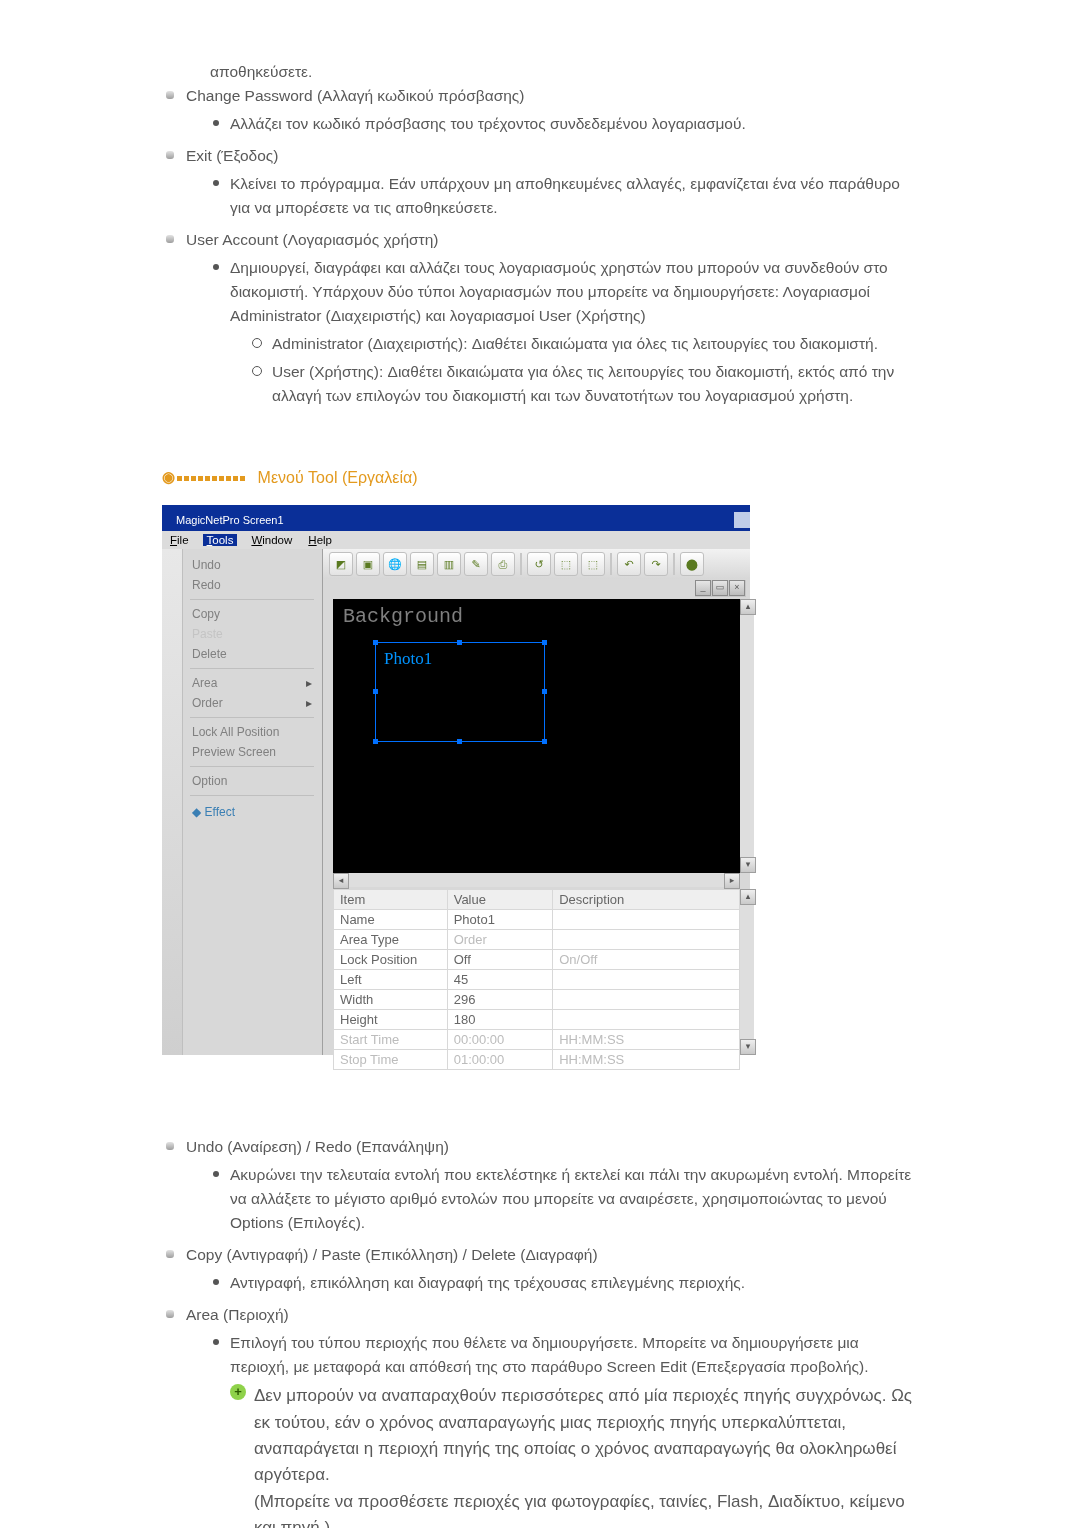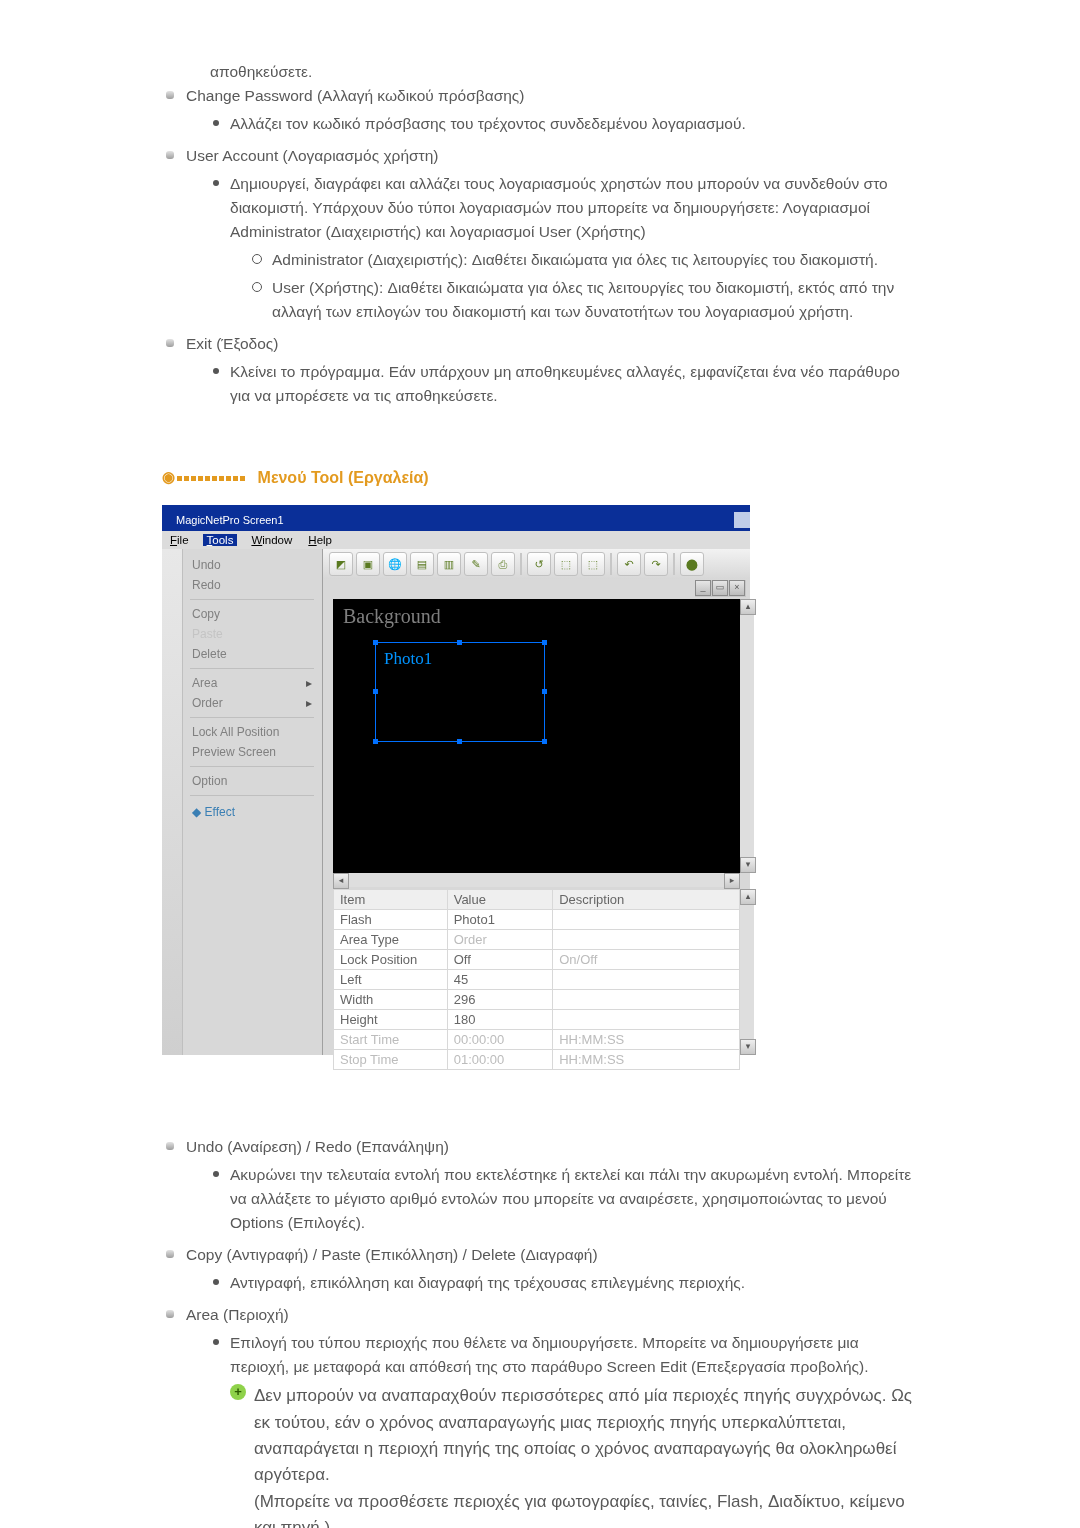--- a/index.html
+++ b/index.html
@@ -14,21 +14,21 @@
   .circles{list-style:none;padding:0;margin:4px 0 4px 20px}
   .circles>li{position:relative;padding-left:22px;font-size:15.5px;line-height:1.55;margin:0 0 4px 0}
   .circles>li:before{content:"";position:absolute;left:2px;top:6px;width:8px;height:8px;border-radius:50%;border:1.3px solid #555}
   .plus{list-style:none;padding:0;margin:4px 0 4px 0}
   .plus>li{position:relative;padding-left:24px;font-size:17px;line-height:1.55;margin:0 0 10px 0}
   .plus>li:before{content:"+";position:absolute;left:0;top:1px;width:16px;height:16px;border-radius:50%;background:#8fd24a;font-weight:bold;color:#2b5c00;font-size:13px;text-align:center;line-height:16px}
   .section-head{margin:60px 0 18px 0;font-size:16px}
   .section-head .marks{display:inline-block;margin-right:8px}
   .section-head .marks .o{color:#e39a1f;font-weight:bold;font-size:15px;vertical-align:1px}
   .section-head .marks .sq{display:inline-block;width:5px;height:5px;background:#e39a1f;margin-left:2px;vertical-align:2px}
-  .section-head .title{color:#e39a1f;font-weight:bold}
+  .section-head .title{color:#e39a1f;font-weight:normal}
   .shot{margin:10px 0 80px 0;width:588px;border-top:8px solid #0a2f98;position:relative}
   .titlebar{background:linear-gradient(#0a2f98,#0a2f98);height:18px;position:relative;color:#fff;font-size:11px}
   .titlebar .caption{position:absolute;left:14px;top:1px}
   .titlebar .xbox{position:absolute;right:0;top:-1px;width:16px;height:16px;background:#bfcde9}
   .menubar{background:#dcdcdc;height:18px;font-size:11.5px;color:#000;padding-left:6px;display:flex;gap:12px;align-items:center}
   .menubar .m{padding:0 2px}
   .menubar .m u{text-decoration:underline}
   .appbody{display:flex;height:506px}
   .sidecol{width:160px;background:#d8d8d8;border-right:1px solid #a0a0a0}
   .sidecol .strip{width:20px;background:linear-gradient(#e8e8e8,#cfcfcf);height:100%;float:left;border-right:1px solid #bfbfbf}
@@ -38,21 +38,21 @@
   .sidemenu .arrow{float:right;color:#555}
   .sidemenu .eff{color:#3a7fb4;padding:3px 10px;margin-top:6px}
   .mainarea{flex:1;background:#d8d8d8;position:relative}
   .toolbar{height:30px;background:linear-gradient(#f2f2f2,#d7d7d7);display:flex;gap:3px;align-items:center;padding:0 6px}
   .toolbar .tb{width:22px;height:22px;border:1px solid #c0c0c0;border-radius:3px;background:linear-gradient(#fff,#e3e3e3);display:flex;align-items:center;justify-content:center;font-size:11px;color:#5a7a20}
   .toolbar .tdiv{width:2px;height:22px;background:#c7c7c7;margin:0 2px}
   .toolbar .pad{flex:1}
   .doc-title{position:absolute;right:4px;top:31px;height:17px;width:50px;background:#c7c7c7;display:flex;gap:1px;justify-content:flex-end;padding-right:1px}
   .doc-title span{width:15px;height:14px;background:linear-gradient(#e6e6e6,#bcbcbc);border:1px solid #8a8a8a;font-size:9px;text-align:center;line-height:13px}
   .canvas{position:absolute;left:10px;top:50px;right:10px;height:274px;background:#000}
-  .bg-title{font-family:Liberation Serif, serif;font-size:20px;color:#7f7f7f;padding:6px 12px 0 10px}
+  .bg-title{font-family:Liberation Mono, monospace;font-size:20px;color:#7f7f7f;padding:6px 12px 0 10px}
   .photo-box{border:1px solid #0070ff;width:168px;height:98px;margin:14px 0 0 42px;position:relative}
   .photo-box .lab{font-family:Tahoma;font-size:17px;color:#0093ff;padding:6px 0 0 8px}
   .photo-box .h{position:absolute;width:5px;height:5px;background:#0070ff}
   .h.tl{left:-3px;top:-3px}.h.tr{right:-3px;top:-3px}.h.bl{left:-3px;bottom:-3px}.h.br{right:-3px;bottom:-3px}
   .h.tm{left:50%;margin-left:-3px;top:-3px}.h.bm{left:50%;margin-left:-3px;bottom:-3px}
   .h.ml{left:-3px;top:50%;margin-top:-3px}.h.mr{right:-3px;top:50%;margin-top:-3px}
   .hscroll{position:absolute;left:10px;right:10px;top:324px;height:14px;background:#dedede;display:flex}
   .hscroll .bt{width:14px;height:14px;background:linear-gradient(#efefef,#c9c9c9);border:1px solid #9e9e9e;font-size:9px;text-align:center;line-height:12px}
   .hscroll .tr{flex:1}
   .vscroll{position:absolute;right:-4px;top:50px;width:14px;height:274px;background:#dedede;display:flex;flex-direction:column}
@@ -77,35 +77,35 @@
     <div style="margin-left:48px;font-size:15.5px;line-height:1.55">αποθηκεύσετε.</div>
 
     <ul class="disc">
       <li>
         <span>Change Password (Αλλαγή κωδικού πρόσβασης)</span>
         <ul class="bullets">
           <li>Αλλάζει τον κωδικό πρόσβασης του τρέχοντος συνδεδεμένου λογαριασμού.</li>
         </ul>
       </li>
       <li>
+        <span>Exit (Έξοδος)</span>
+        <ul class="bullets">
+          <li>Κλείνει το πρόγραμμα. Εάν υπάρχουν μη αποθηκευμένες αλλαγές, εμφανίζεται ένα νέο παράθυρο για να μπορέσετε να τις αποθηκεύσετε.</li>
+        </ul>
+      </li>
+      <li>
         <span>User Account (Λογαριασμός χρήστη)</span>
         <ul class="bullets">
           <li>
             <span>Δημιουργεί, διαγράφει και αλλάζει τους λογαριασμούς χρηστών που μπορούν να συνδεθούν στο διακομιστή. Υπάρχουν δύο τύποι λογαριασμών που μπορείτε να δημιουργήσετε: Λογαριασμοί Administrator (Διαχειριστής) και λογαριασμοί User (Χρήστης)</span>
             <ul class="circles">
               <li>Administrator (Διαχειριστής): Διαθέτει δικαιώματα για όλες τις λειτουργίες του διακομιστή.</li>
               <li>User (Χρήστης): Διαθέτει δικαιώματα για όλες τις λειτουργίες του διακομιστή, εκτός από την αλλαγή των επιλογών του διακομιστή και των δυνατοτήτων του λογαριασμού χρήστη.</li>
             </ul>
           </li>
-        </ul>
-      </li>
-      <li>
-        <span>Exit (Έξοδος)</span>
-        <ul class="bullets">
-          <li>Κλείνει το πρόγραμμα. Εάν υπάρχουν μη αποθηκευμένες αλλαγές, εμφανίζεται ένα νέο παράθυρο για να μπορέσετε να τις αποθηκεύσετε.</li>
         </ul>
       </li>
     </ul>
 
     <div class="section-head">
       <span class="marks">
         <span class="o">◉</span><span class="sq"></span><span class="sq"></span><span class="sq"></span><span class="sq"></span><span class="sq"></span><span class="sq"></span><span class="sq"></span><span class="sq"></span><span class="sq"></span><span class="sq"></span>
       </span>
       <span class="title">Μενού Tool (Εργαλεία)</span>
     </div>
@@ -202,21 +202,21 @@
                 </colgroup>
               <thead>
                   <tr>
                 <th>Item</th>
                 <th>Value</th>
                 <th>Description</th>
               </tr>
                 </thead>
               <tbody id="grid-body">
                   <tr>
-                    <td>Flash</td>
+                    <td>Name</td>
                     <td>Photo1</td>
                     <td class="dim"></td>
                   </tr>
                   <tr>
                     <td>Area Type</td>
                     <td class="dim">Order</td>
                     <td class="dim"></td>
                   </tr>
                   <tr>
                     <td>Lock Position</td>

